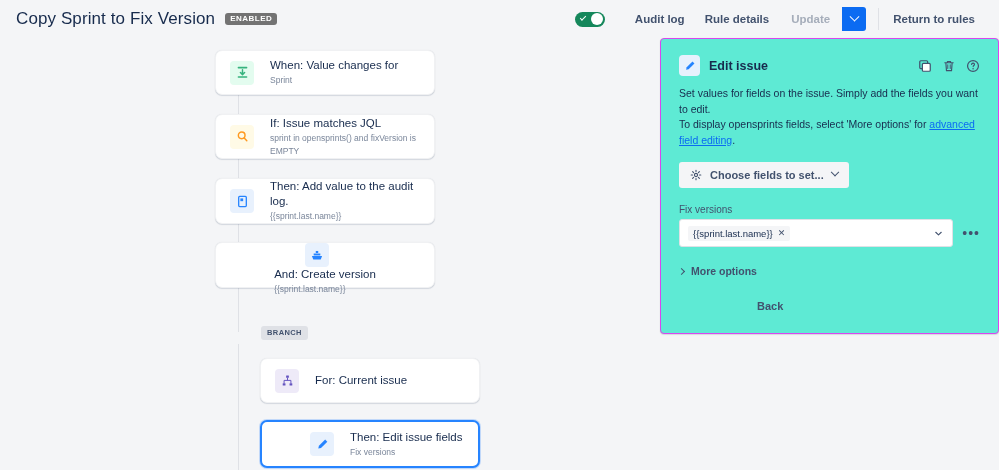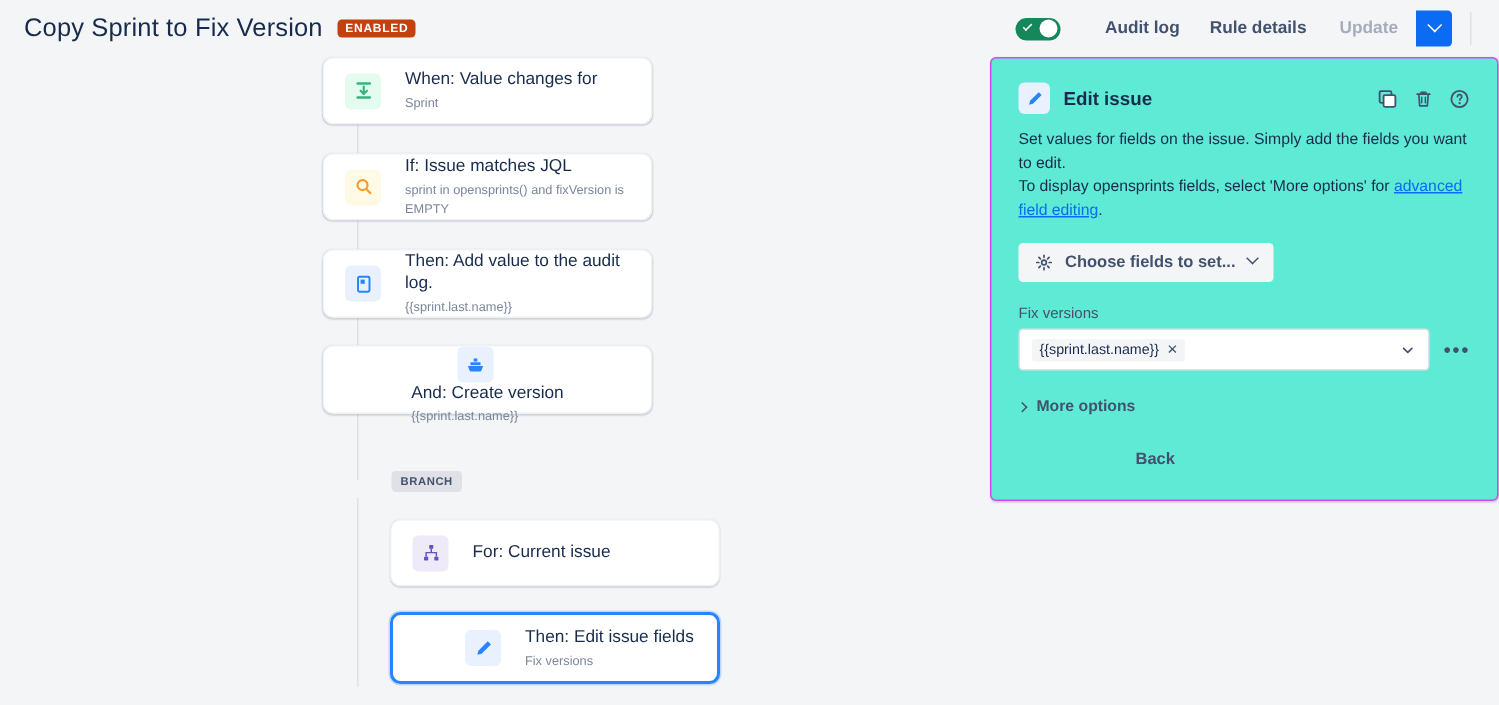--- a/index.html
+++ b/index.html
@@ -11,21 +11,21 @@
     overflow: hidden;
   }
 
   
   .topbar {
     position: absolute; top: 0; left: 0; width: 999px; height: 38px;
     display: flex; align-items: center; padding: 0 14px 0 16px;
   }
   .rule-title { font-size: 17px; font-weight: 400; color: #172b4d; letter-spacing: .1px; }
   .enabled-badge {
-    margin-left: 10px; background: #c2410c; color: #fff;
+    margin-left: 10px; background: #737373; color: #fff;
     font-size: 8px; font-weight: 700; letter-spacing: .5px;
     padding: 2px 5px 2px 5px; border-radius: 3px; line-height: 1.1;
   }
   .topbar-right { margin-left: auto; display: flex; align-items: center; gap: 0; }
   .toggle {
     width: 30px; height: 15px; border-radius: 9px; background: #15875b;
     position: relative; margin-right: 20px; cursor: pointer;
   }
   .toggle .knob {
     position: absolute; top: 1.5px; right: 1.5px; width: 12px; height: 12px;
@@ -47,21 +47,21 @@
   .btn-update-arrow {
     background: #0b6bf2; color: #fff; border-radius: 0 3px 3px 0;
     width: 24px; height: 24px; display: flex; align-items: center;
     justify-content: center; cursor: pointer; margin-right: 12px;
   }
   .vsep { width: 1px; height: 22px; background: #dfe1e6; margin: 0 4px 0 0; }
   .chev { width: 7px; height: 7px; border-right: 1.6px solid currentColor;
           border-bottom: 1.6px solid currentColor; transform: rotate(45deg) translate(-2px,-2px); }
 
   
-  .canvas { position: absolute; top: 26px; left: 0; width: 552px; height: 432px; }
+  .canvas { position: absolute; top: 38px; left: 0; width: 552px; height: 432px; }
   .connector { position: absolute; width: 1px; background: #dfe1e6; left: 238px; }
 
   .card {
     position: absolute; background: #fff; border: 1px solid #f0f1f3;
     border-radius: 7px; display: flex; align-items: center;
     padding: 0 14px; box-shadow: 0 1px 1px rgba(9,30,66,.13), 0 0 1px rgba(9,30,66,.10);
   }
   .card-icon {
     width: 24px; height: 24px; border-radius: 4px; flex: 0 0 24px;
     display: flex; align-items: center; justify-content: center; margin-right: 16px;
@@ -150,20 +150,21 @@
       <div class="tick"></div>
       <div class="knob"></div>
     </div>
     <div class="tlink">Audit log</div>
     <div class="tlink">Rule details</div>
     <div class="btn-update">Update</div>
     <div class="btn-update-arrow">
       <span class="chev"></span>
     </div>
     <div class="vsep"></div>
+    <div class="tlink">Return to rules</div>
   </div>
 </div>
 
 <div class="canvas">
 
   <div class="connector" style="top:56px;height:38px;"></div>
   <div class="connector" style="top:120px;height:38px;"></div>
   <div class="connector" style="top:185px;height:37px;"></div>
   <div class="connector" style="top:249px;height:45px;"></div>
   <div class="connector" style="top:306px;height:126px;"></div>

